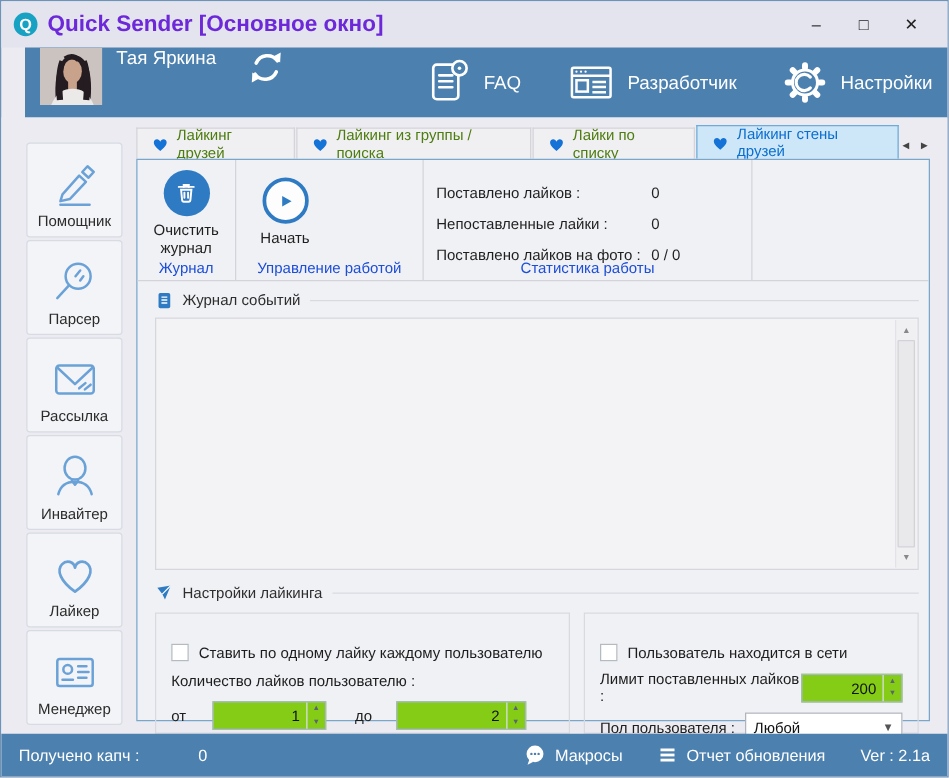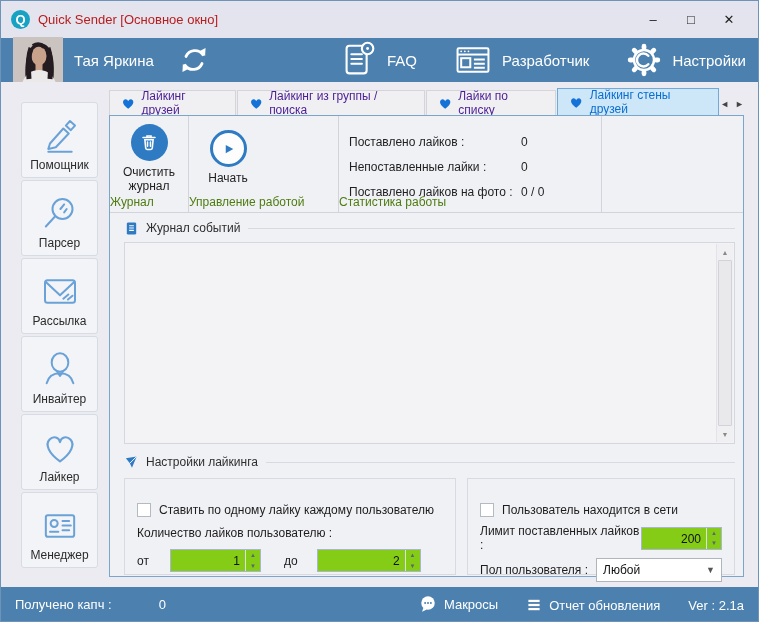--- a/index.html
+++ b/index.html
@@ -4,61 +4,61 @@
 <style>
   * { margin:0; padding:0; box-sizing:border-box; }
   body { font-family:"Liberation Sans", sans-serif; background:#9aa0aa; }
   .window { width:759px; height:622px; background:#ebebf1; border:1px solid #6d93b8;
             display:flex; flex-direction:column; overflow:hidden; }
 
   
   .titlebar { height:37px; background:#e4e4ee; display:flex; align-items:center; padding:0 10px; flex:none; }
   .logo { width:19px; height:19px; border-radius:50%; background:#17a2c4; color:#fff;
           font-size:13px; font-weight:bold; display:flex; align-items:center; justify-content:center; margin-right:8px; }
-  .title { font-size:13px; color:#b91c1c; }
+  .title { font-size:18px; color:#6d28d9;font-weight:bold; }
   .win-controls { margin-left:auto; display:flex; }
   .win-btn { width:38px; height:26px; display:flex; align-items:center; justify-content:center;
              font-size:13px; color:#222; cursor:pointer; }
 
   
-  .header { height:44px; background:#4c80af; display:flex; align-items:center; padding:0 12px; flex:none; color:#fff; }
+  .header { height:56px; background:#4c80af; display:flex; padding:0 12px; flex:none; color:#fff;margin-left:19px; }
   .avatar { width:50px; height:46px; flex:none; overflow:hidden; }
   .user-name { font-size:15px; margin-left:11px; }
   .refresh { margin-left:24px; cursor:pointer; display:flex; }
   .header-actions { margin-left:auto; display:flex; align-items:center; gap:34px; }
   .header-item { display:flex; align-items:center; gap:7px; cursor:pointer; font-size:15px; }
 
   
   .content { flex:1; display:flex; background:#ebebf1; min-height:0; }
   .sidebar { width:100px; flex:none; padding:20px 0 0 20px; display:flex; flex-direction:column; gap:2px; }
   .side-btn { width:77px; height:76px; background:#f3f4f7; border:1px solid #d7dbe3; border-radius:3px;
               display:flex; flex-direction:column; align-items:center; justify-content:flex-end;
               padding-bottom:5px; cursor:pointer; color:#6aa2d8; }
   .side-btn svg { width:42px; height:40px; margin-bottom:2px; }
   .side-label { font-size:12px; color:#2b2b2b; }
 
   .main { flex:1; min-width:0; padding:6px 14px 0 8px; display:flex; flex-direction:column; }
 
   
   .tabbar { height:27px; display:flex; align-items:flex-end; flex:none; }
-  .tab { height:25px; display:flex; align-items:center; gap:6px; padding:0 11px; font-size:12px; color:#4c1d95;
+  .tab { height:25px; display:flex; align-items:center; gap:6px; padding:0 11px; font-size:12px; color:#4d7c0f;
          background:#f0f0f2; border:1px solid #d4d4d9; border-bottom:none; cursor:pointer; margin-right:1px; }
   .tab svg { width:15px; height:15px; }
   .tab.active { height:27px; background:#cde7f8; border:1px solid #70aad8; border-bottom:none; color:#0a6ed0; }
   .tab-scroll { margin-left:auto; display:flex; gap:6px; padding-bottom:6px; }
   .tab-arrow { font-size:9px; color:#444; cursor:pointer; line-height:1; }
 
   
   .tabpage { flex:1; border:1px solid #7ba6cc; background:#f0f1f5; display:flex; flex-direction:column; min-height:0; margin-bottom:10px; }
 
   
   .toolbar { height:97px; flex:none; display:flex; border-bottom:1px solid #d3d3dc; }
   .tb-group { position:relative; border-right:1px solid #d3d3dc; padding:8px 6px 20px 6px;
               display:flex; align-items:flex-start; justify-content:center; gap:4px; }
-  .tb-caption { position:absolute; bottom:3px; left:0; right:0; text-align:left; font-size:12px; color:#4d7c0f; }
+  .tb-caption { position:absolute; bottom:3px; left:0; right:0; text-align:center; font-size:12px; color:#1d4ed8; }
   .tb-btn { width:66px; display:flex; flex-direction:column; align-items:center; cursor:pointer; }
   .tb-btn .circ { width:37px; height:37px; border-radius:50%; display:flex; align-items:center; justify-content:center; }
   .circ.solid { background:#2e7bc4; }
   .circ.ring  { background:#fdfdfe; border:3px solid #2e7bc4; }
   .circ.ring-dis { background:#f2f3f5; border:3px solid #b6bcc4; }
   .tb-btn .lbl { margin-top:4px; font-size:12px; color:#1f1f1f; text-align:center; line-height:1.2; }
   .tb-btn.disabled .lbl { color:#9aa2ac; }
   .stats { padding:12px 4px 0 10px; flex-direction:column; align-items:stretch; display:flex; }
   .stat-row { display:flex; margin-bottom:7px; font-size:12px; color:#1f1f1f; }
   .stat-row .sl { width:172px; }
@@ -90,21 +90,21 @@
   .spin .sbtns { width:15px; border-left:1px solid #dadee6; display:flex; flex-direction:column; cursor:pointer; }
   .spin .sbtns span { flex:1; font-size:6px; color:#5a6472; display:flex; align-items:center; justify-content:center; }
   .select { display:flex; align-items:center; border:1px solid #b0b4bd; background:#fff; height:24px;
             font-size:12px; color:#111; padding:0 6px; cursor:pointer; }
   .select .arrow { margin-left:auto; font-size:9px; color:#555; }
 
   
   .statusbar { height:34px; background:#4c80af; flex:none; display:flex; align-items:center;
                padding:0 14px; color:#fff; font-size:13px; }
   .sb-item { display:flex; align-items:center; gap:7px; }
-  .sb-right { margin-left:auto; display:flex; align-items:flex-end; gap:28px; }
+  .sb-right { margin-left:auto; display:flex; align-items:center; gap:28px; }
   .sb-val { margin-left:40px; }
 </style>
 </head>
 <body>
 
 <div class="window">
 
   <div class="titlebar">
     <div class="logo">Q</div>
     <div class="title">Quick Sender [Основное окно]</div>

